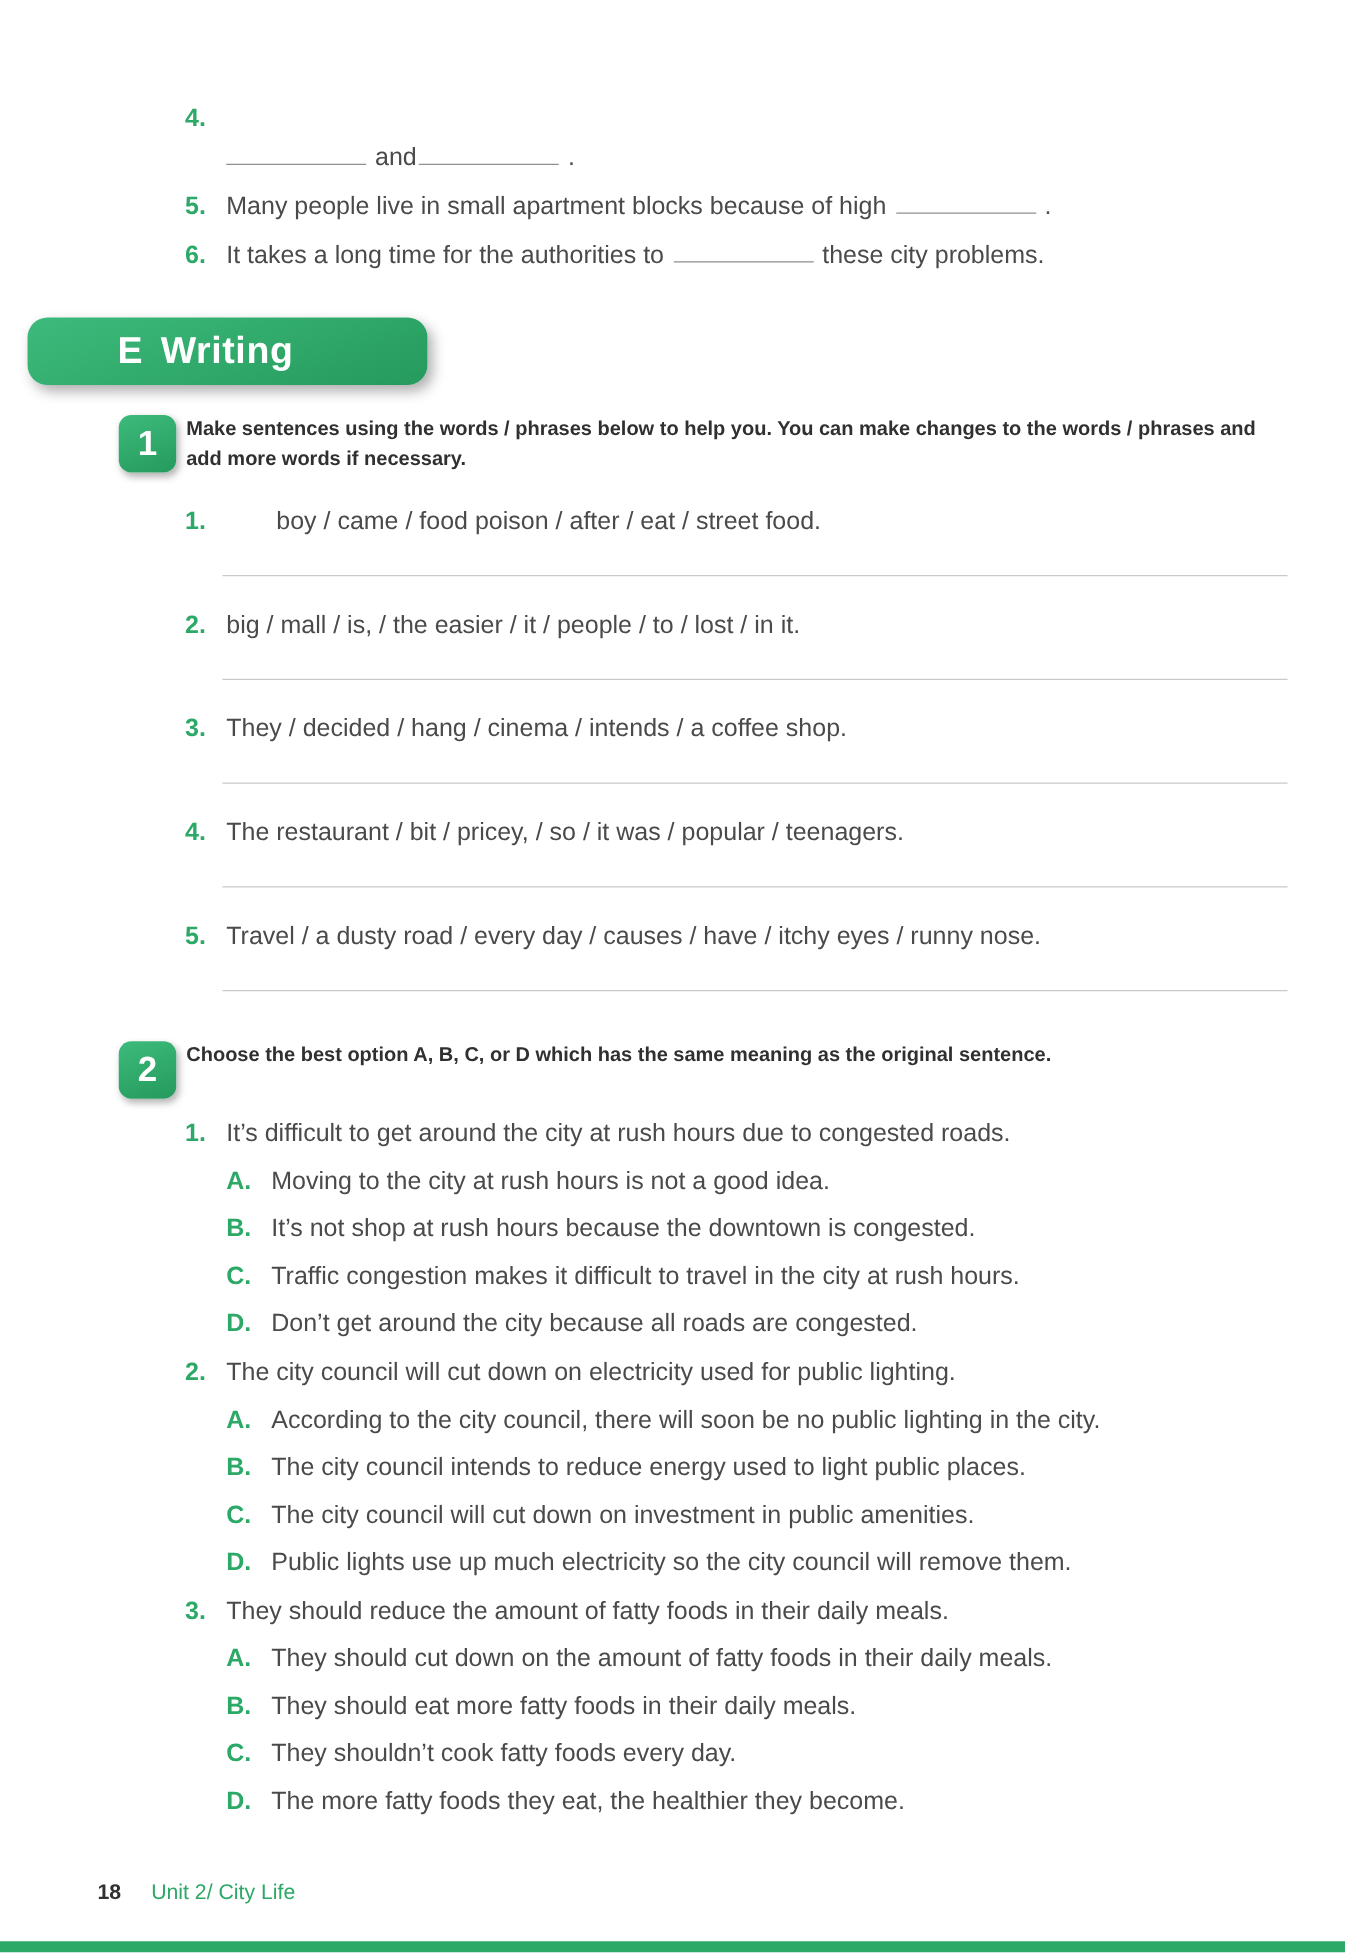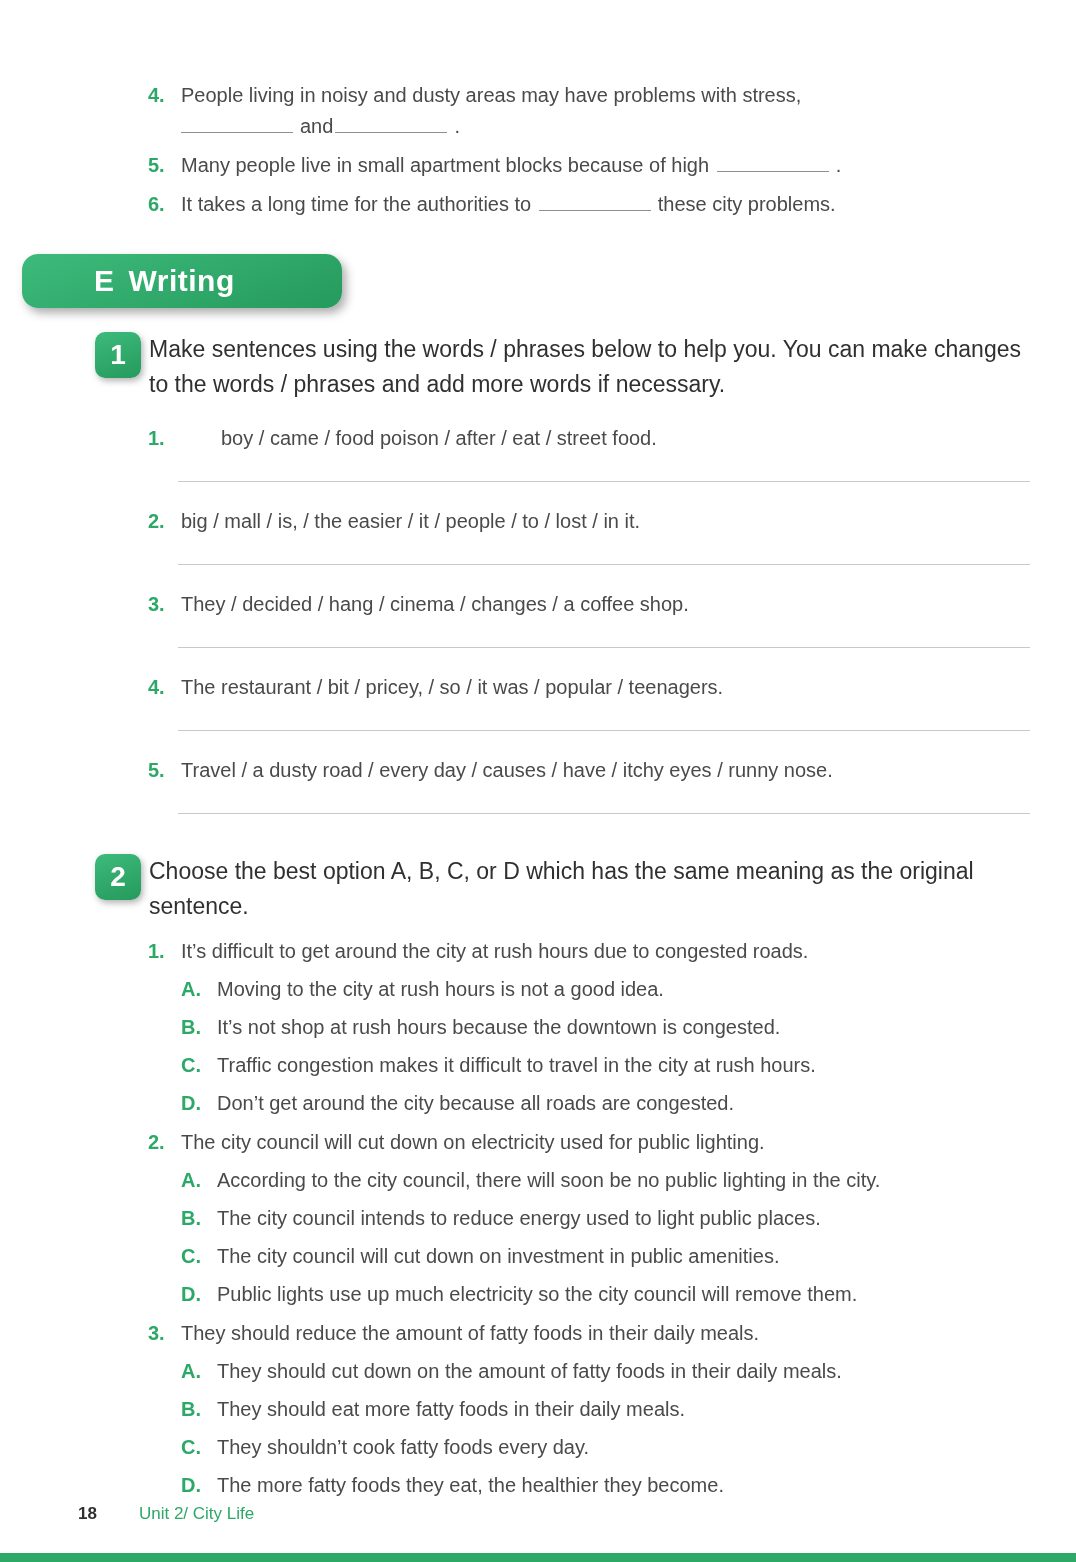--- a/index.html
+++ b/index.html
@@ -51,21 +51,21 @@
   
   .ex-head{display:flex;margin-left:-53px;margin-top:24px;align-items:flex-start;}
   .badge{
     width:46px;height:46px;border-radius:10px;flex-shrink:0;
     background:linear-gradient(160deg,var(--green-light),var(--green-dark));
     color:#fff;font-size:28px;font-weight:700;
     display:flex;align-items:center;justify-content:center;
     box-shadow:2px 3px 6px rgba(40,40,40,.35);
   }
   .instruction{
-    margin:0 0 0 8px;font-weight:400;font-size:23px;line-height:1.5;
+    margin:0 0 0 8px;font-weight:700;font-size:16px;line-height:1.5;
     color:var(--text-dark);
   }
 
   
   .wr-item{display:flex;font-size:20px;line-height:1.5;margin-top:24px;}
   .answer-line{margin:28px 2px 0 30px;border-bottom:1.8px solid var(--line);height:1px;}
   .wr-item.first{margin-top:22px;}
   .wr-item.first .txt{padding-left:8px;margin-left:32px;}
 
   
@@ -74,35 +74,35 @@
   .opt{display:flex;margin-left:33px;margin-top:9px;}
   .opt-label{color:var(--green);font-weight:700;width:36px;flex-shrink:0;}
   .ex2-items{margin-top:14px;}
 
   
   .footer{
     position:absolute;left:78px;bottom:38px;
     display:flex;align-items:baseline;font-size:17px;
   }
   .page-num{font-weight:700;color:var(--text-dark);}
-  .unit{color:var(--green);margin-left:42px;}
+  .unit{color:var(--green);margin-left:24px;}
   .bottom-bar{
     position:absolute;left:0;right:0;bottom:0;height:9px;
     background:var(--green);
   }
 </style>
 </head>
 <body>
 
 <div class="content">
 
   <div class="top-item">
     <span class="num">4.</span>
     <span class="txt">
-      <span>People living in noisy and dusty areas may have problems with stress,</span><br>
+      <br>
       <span class="blank first"></span><span>and</span><span class="blank"></span><span>.</span>
     </span>
   </div>
 
   <div class="top-item">
     <span class="num">5.</span>
     <span class="txt">
       <span>Many people live in small apartment blocks because of high</span>
       <span class="blank"></span><span>.</span>
     </span>
@@ -133,21 +133,21 @@
   <div class="answer-line"></div>
 
   <div class="wr-item">
     <span class="num">2.</span>
     <span class="txt">big / mall / is, / the easier / it / people / to / lost / in it.</span>
   </div>
   <div class="answer-line"></div>
 
   <div class="wr-item">
     <span class="num">3.</span>
-    <span class="txt">They / decided / hang / cinema / changes / a coffee shop.</span>
+    <span class="txt">They / decided / hang / cinema / intends / a coffee shop.</span>
   </div>
   <div class="answer-line"></div>
 
   <div class="wr-item">
     <span class="num">4.</span>
     <span class="txt">The restaurant / bit / pricey, / so / it was / popular / teenagers.</span>
   </div>
   <div class="answer-line"></div>
 
   <div class="wr-item">

